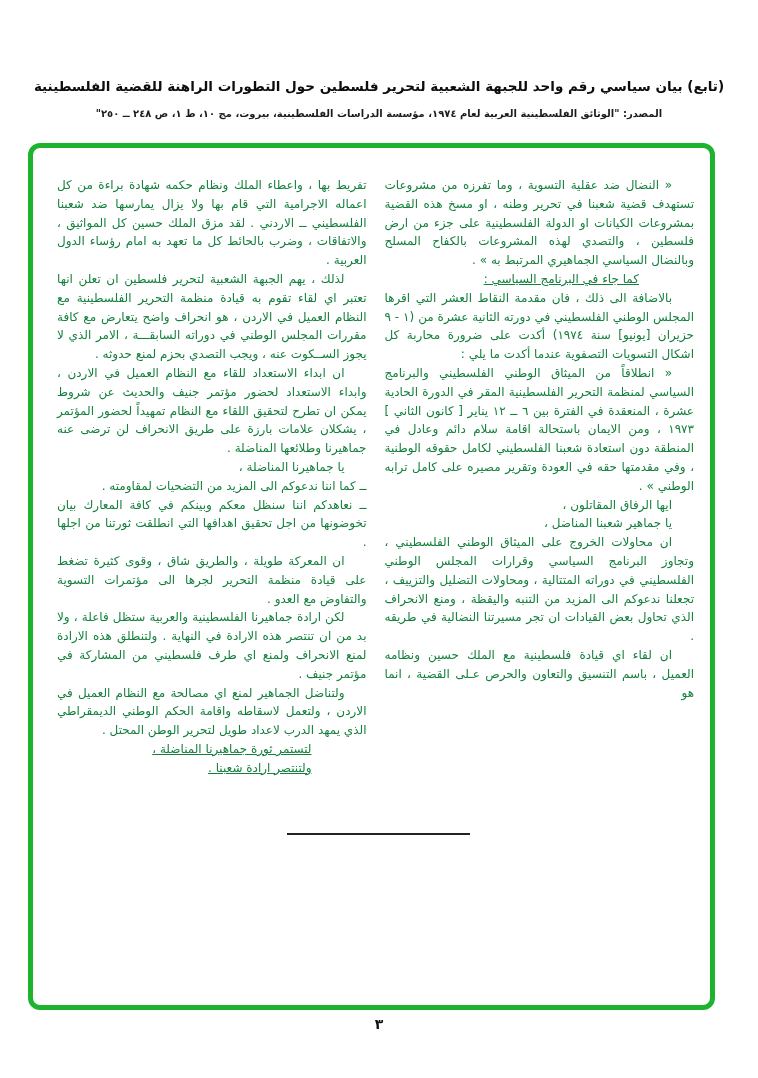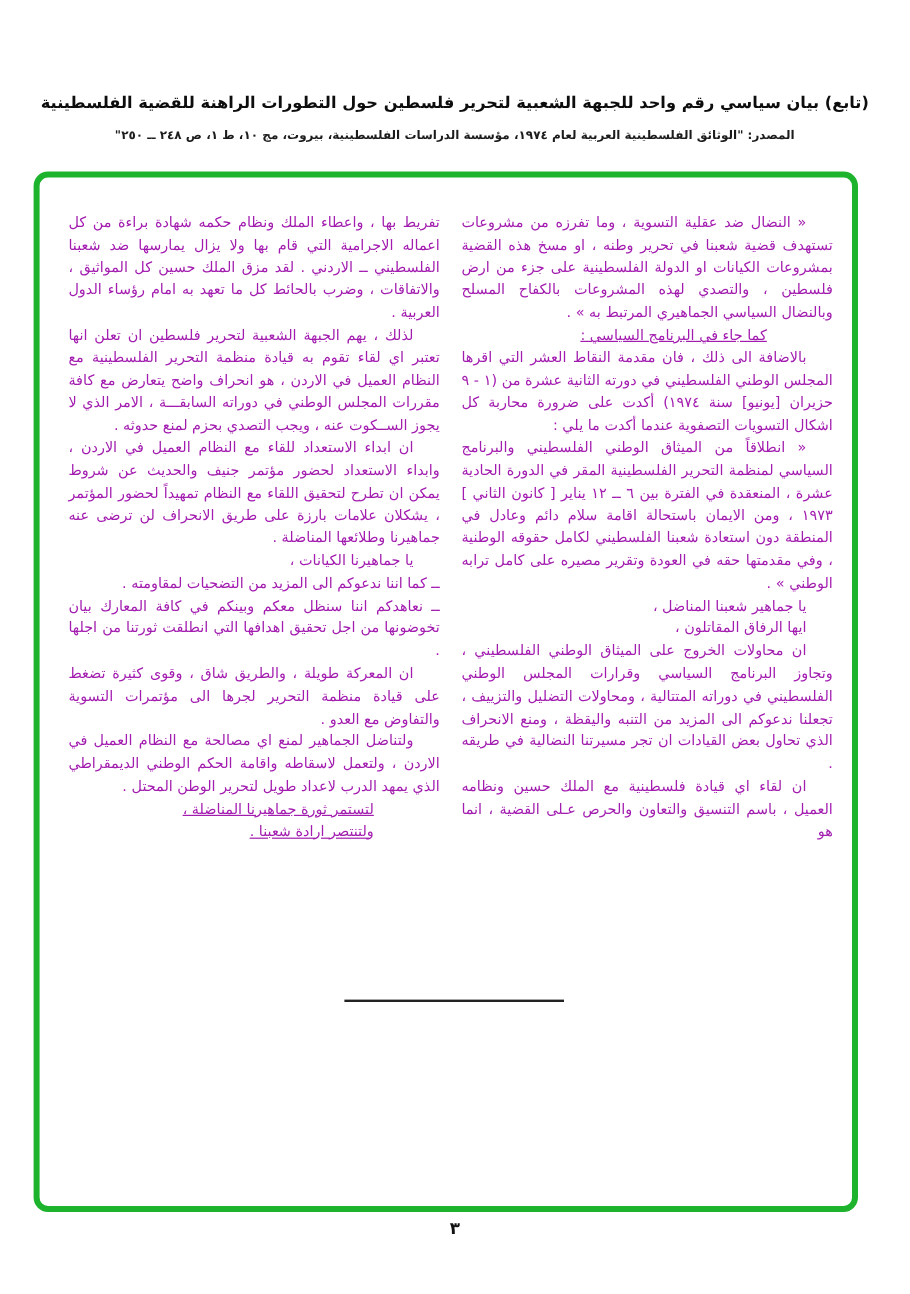--- a/index.html
+++ b/index.html
@@ -59,21 +59,21 @@
   .col {
     flex: 1 1 0;
     min-width: 0;
   }
   .col p {
     margin: 0;
     font-size: 12px;
     line-height: 18.8px;
     text-align: justify;
     text-justify: inter-word;
-    color: #a21caf;
+    color: #15803d;
   }
   .indent    { text-indent: 22px; }
   .indent-lg { text-indent: 55px; text-decoration: underline; }
   .flush     { text-indent: 0; }
   .footnote-rule {
     position: absolute;
     left: 287px;
     top: 833px;
     width: 183px;
     height: 2px;
@@ -100,34 +100,35 @@
   <div class="hdr-source">المصدر: "الوثائق الفلسطينية العربية لعام ١٩٧٤، مؤسسة الدراسات الفلسطينية، بيروت، مج ١٠، ط ١، ص ٢٤٨ ــ ٢٥٠"</div>
 
   <div class="green-frame" style="border-color: rgb(29, 179, 45);">
     <div class="cols">
 
       <div class="col">
         <p class="indent">« النضال ضد عقلية التسوية ، وما تفرزه من مشروعات تستهدف قضية شعبنا في تحرير وطنه ، او مسخ هذه القضية بمشروعات الكيانات او الدولة الفلسطينية على جزء من ارض فلسطين ، والتصدي لهذه المشروعات بالكفاح المسلح وبالنضال السياسي الجماهيري المرتبط به » .</p>
         <p class="indent-lg">كما جاء في البرنامج السياسي :</p>
         <p class="indent">بالاضافة الى ذلك ، فان مقدمة النقاط العشر التي اقرها المجلس الوطني الفلسطيني في دورته الثانية عشرة من (١ - ٩ حزيران [يونيو] سنة ١٩٧٤) أكدت على ضرورة محاربة كل اشكال التسويات التصفوية عندما أكدت ما يلي :</p>
         <p class="indent">« انطلاقاً من الميثاق الوطني الفلسطيني والبرنامج السياسي لمنظمة التحرير الفلسطينية المقر في الدورة الحادية عشرة ، المنعقدة في الفترة بين ٦ ــ ١٢ يناير [ كانون الثاني ] ١٩٧٣ ، ومن الايمان باستحالة اقامة سلام دائم وعادل في المنطقة دون استعادة شعبنا الفلسطيني لكامل حقوقه الوطنية ، وفي مقدمتها حقه في العودة وتقرير مصيره على كامل ترابه الوطني » .</p>
+        <p class="indent">ايها الرفاق المقاتلون ،</p>
         <p class="indent">يا جماهير شعبنا المناضل ،</p>
-        <p class="indent">ايها الرفاق المقاتلون ،</p>
         <p class="indent">ان محاولات الخروج على الميثاق الوطني الفلسطيني ، وتجاوز البرنامج السياسي وقرارات المجلس الوطني الفلسطيني في دوراته المتتالية ، ومحاولات التضليل والتزييف ، تجعلنا ندعوكم الى المزيد من التنبه واليقظة ، ومنع الانحراف الذي تحاول بعض القيادات ان تجر مسيرتنا النضالية في طريقه .</p>
         <p class="indent">ان لقاء اي قيادة فلسطينية مع الملك حسين ونظامه العميل ، باسم التنسيق والتعاون والحرص عـلى القضية ، انما هو</p>
       </div>
 
       <div class="col">
         <p class="flush">تفريط بها ، واعطاء الملك ونظام حكمه شهادة براءة من كل اعماله الاجرامية التي قام بها ولا يزال يمارسها ضد شعبنا الفلسطيني ــ الاردني . لقد مزق الملك حسين كل المواثيق ، والاتفاقات ، وضرب بالحائط كل ما تعهد به امام رؤساء الدول العربية .</p>
         <p class="indent">لذلك ، يهم الجبهة الشعبية لتحرير فلسطين ان تعلن انها تعتبر اي لقاء تقوم به قيادة منظمة التحرير الفلسطينية مع النظام العميل في الاردن ، هو انحراف واضح يتعارض مع كافة مقررات المجلس الوطني في دوراته السابقـــة ، الامر الذي لا يجوز الســكوت عنه ، ويجب التصدي بحزم لمنع حدوثه .</p>
         <p class="indent">ان ابداء الاستعداد للقاء مع النظام العميل في الاردن ، وابداء الاستعداد لحضور مؤتمر جنيف والحديث عن شروط يمكن ان تطرح لتحقيق اللقاء مع النظام تمهيداً لحضور المؤتمر ، يشكلان علامات بارزة على طريق الانحراف لن ترضى عنه جماهيرنا وطلائعها المناضلة .</p>
-        <p class="indent">يا جماهيرنا الكيانات ،</p>
+        <p class="indent">يا جماهيرنا المناضلة ،</p>
         <p class="flush">ــ كما اننا ندعوكم الى المزيد من التضحيات لمقاومته .</p>
         <p class="flush">ــ نعاهدكم اننا سنظل معكم وبينكم في كافة المعارك بيان تخوضونها من اجل تحقيق اهدافها التي انطلقت ثورتنا من اجلها .</p>
         <p class="indent">ان المعركة طويلة ، والطريق شاق ، وقوى كثيرة تضغط على قيادة منظمة التحرير لجرها الى مؤتمرات التسوية والتفاوض مع العدو .</p>
+        <p class="indent">لكن ارادة جماهيرنا الفلسطينية والعربية ستظل فاعلة ، ولا بد من ان تنتصر هذه الارادة في النهاية . ولتنطلق هذه الارادة لمنع الانحراف ولمنع اي طرف فلسطيني من المشاركة في مؤتمر جنيف .</p>
         <p class="indent">ولتناضل الجماهير لمنع اي مصالحة مع النظام العميل في الاردن ، ولتعمل لاسقاطه واقامة الحكم الوطني الديمقراطي الذي يمهد الدرب لاعداد طويل لتحرير الوطن المحتل .</p>
         <p class="indent-lg">لتستمر ثورة جماهيرنا المناضلة ،</p>
         <p class="indent-lg">ولتنتصر ارادة شعبنا .</p>
       </div>
 
     </div>
   </div>
 
   <div class="footnote-rule"></div>
 

